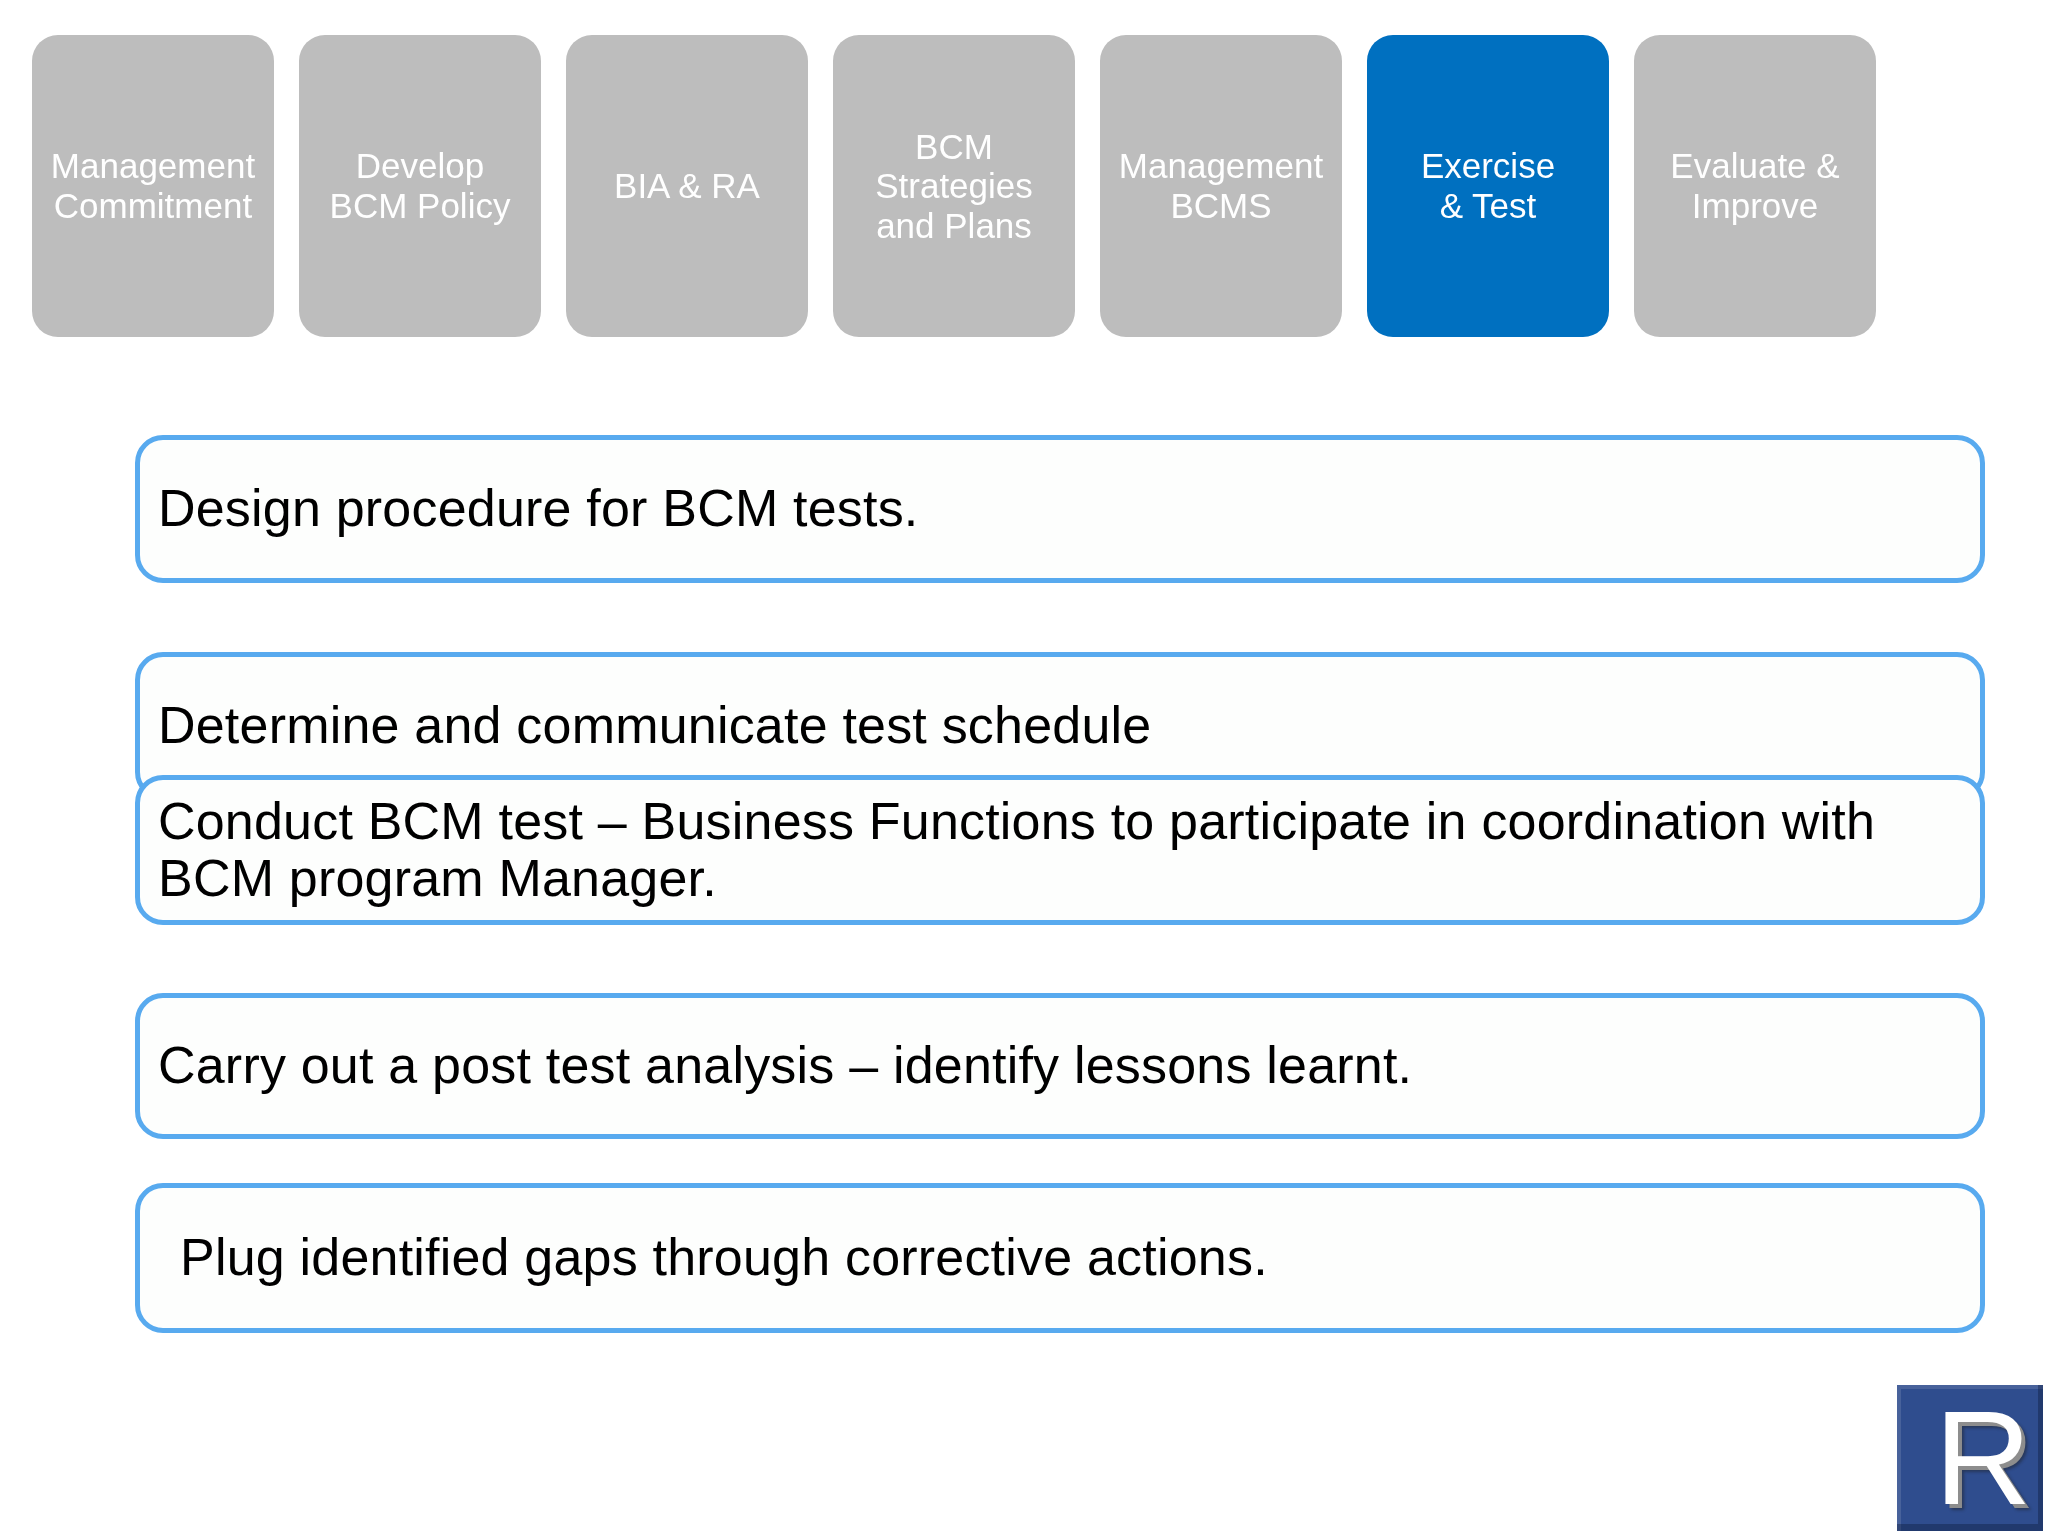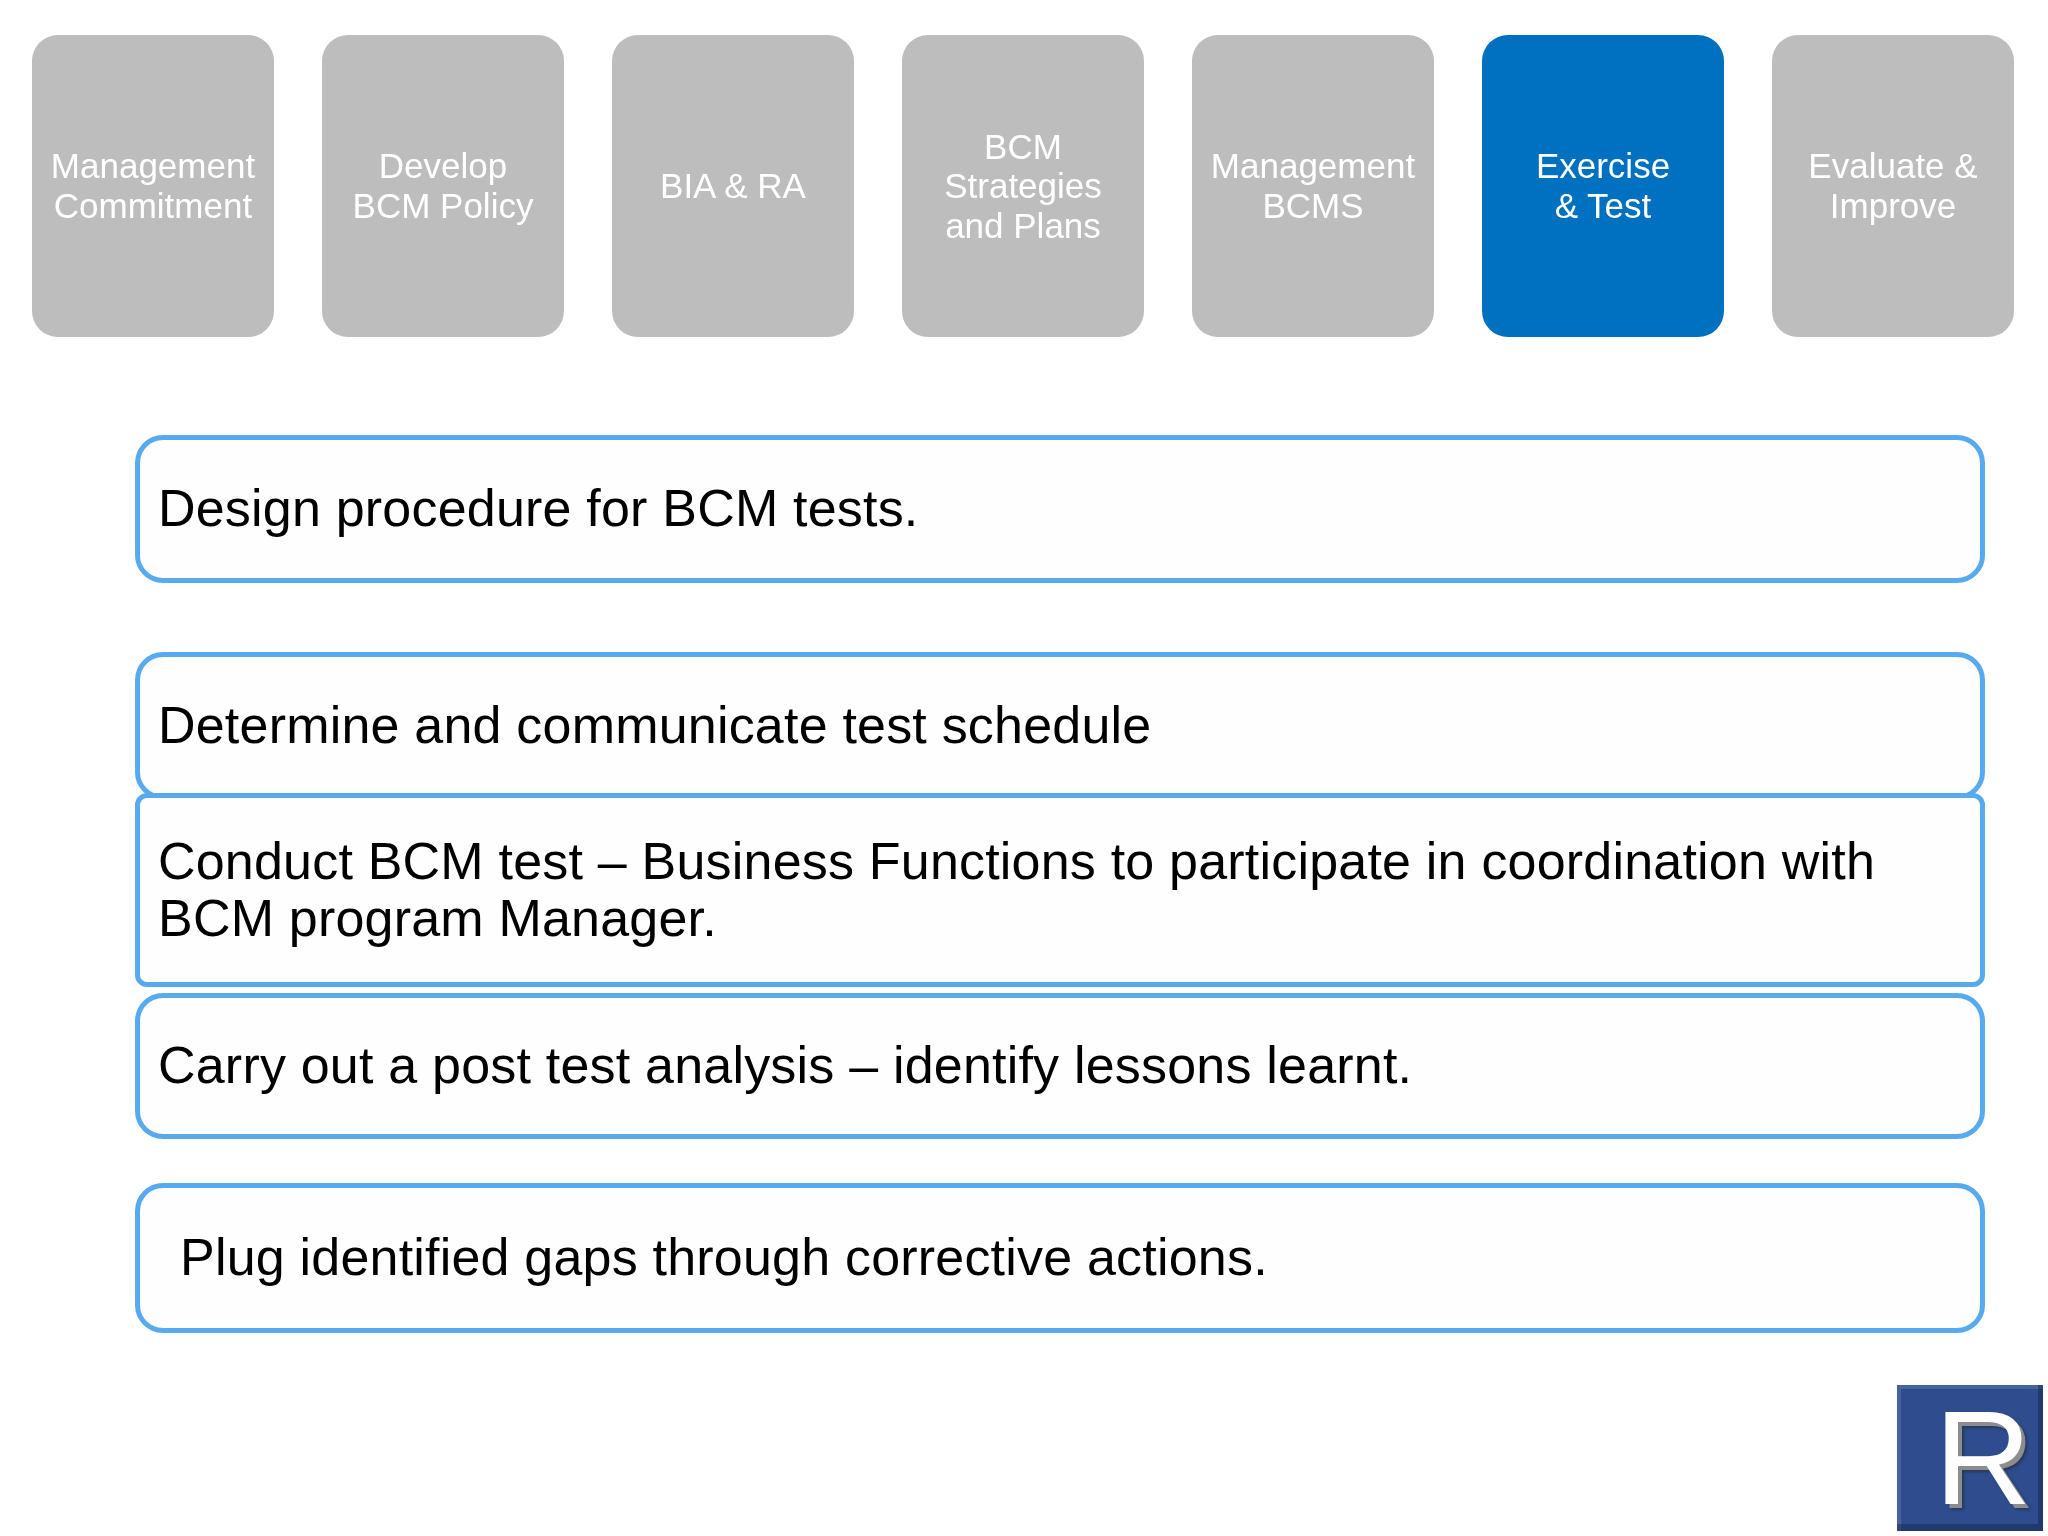--- a/index.html
+++ b/index.html
@@ -20,21 +20,21 @@
   }
 
   
   .steps-row {
     position: absolute;
     left: 32px;
     top: 35px;
     width: 1984px;
     height: 302px;
     display: flex;
-    gap: 48px;
+    gap: 25px;
   }
   .step {
     box-sizing: border-box;
     width: 242px;
     height: 302px;
     border-radius: 26px;
     background: var(--step-gray, #bdbdbd);
     display: flex;
     align-items: center;
     justify-content: center;
@@ -66,21 +66,21 @@
     margin-left: 48px;
   }
   .task-text {
     color: var(--task-text, #000000);
     font-size: 52px;
     line-height: 1.1;
     letter-spacing: 0.2px;
   }
   .task-1 { top: 435px; }
   .task-2 { top: 652px; }
-  .task-3 { top: 793px; height: 194px; border-radius: 12px; }
+  .task-3 { top: 775px; height: 150px; }
   .task-4 { top: 993px; height: 146px; }
   .task-5 { top: 1183px; height: 150px; padding-left: 40px; }
 
   
   .logo-mark {
     position: absolute;
     left: 1897px;
     top: 1385px;
     width: 146px;
     height: 146px;

